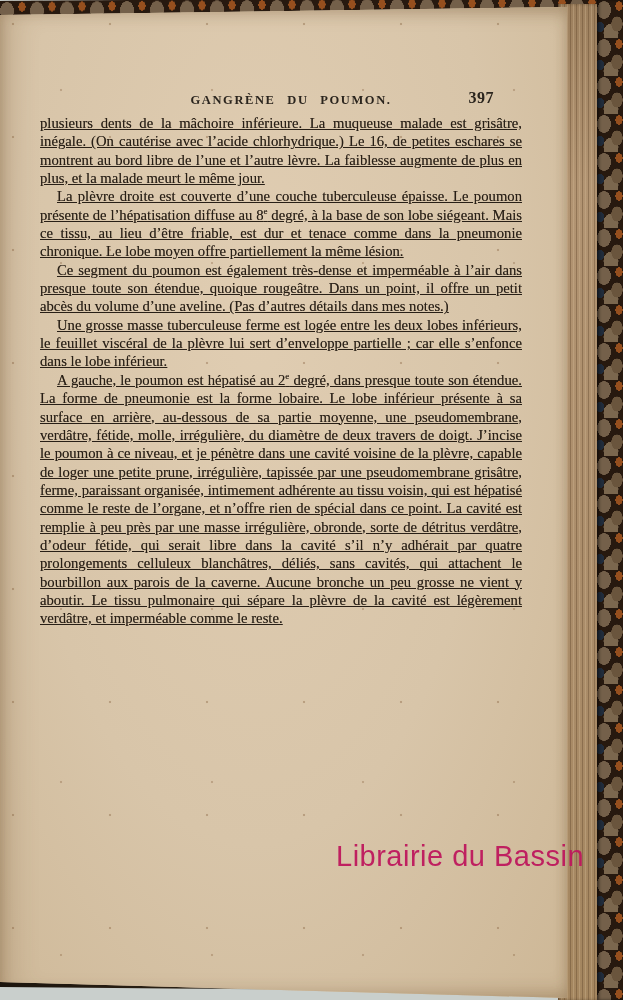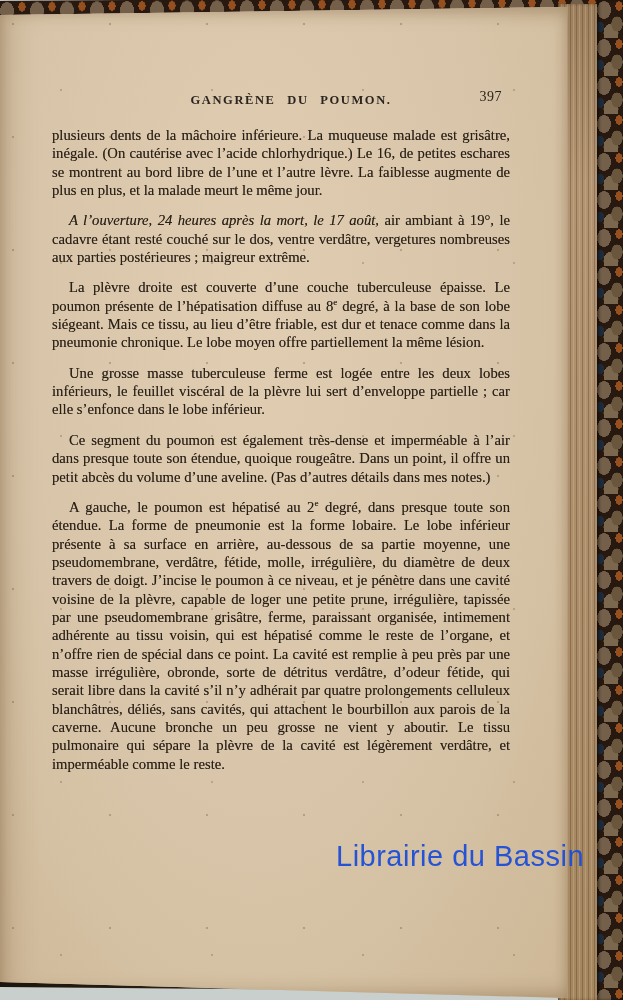--- a/index.html
+++ b/index.html
@@ -71,63 +71,62 @@
     position: absolute; left: 40px; width: 482px; top: 86px; height: 20px;
     color: #2b251e;
   }
   .running-title {
     position: absolute; left: 0; right: 0; text-align: center;
     padding-left: 20px;
     font-size: 12.5px; font-weight: bold;
     letter-spacing: 1.6px; word-spacing: 7px;
   }
   .page-number {
-    position: absolute; right: 20px; top: -4px;
-    font-size: 14px; font-weight: 400; letter-spacing: .5px;
+    position: absolute; right: 28px; top: -4px;
+    font-size: 16px; font-weight: 700; letter-spacing: .5px;
   }
 
   .text-block {
     position: absolute; left: 40px; top: 107px; width: 482px;
     font-size: 14.7px; line-height: 18.35px;
     text-align: justify;
     color: #281f16;
     text-shadow: 0 0 .4px rgba(40,31,22,.55);
   }
-  .text-block p { margin: 12px; }
+  .text-block p { margin: 0; text-decoration: underline; }
   .text-block p.indent { text-indent: 17px; }
   .it { font-style: italic; }
   .text-block sup { font-size: .62em; line-height: 0; vertical-align: super; }
 
   .watermark {
     position: absolute; left: 336px; top: 840px;
     z-index: 5;
     font-family: "Liberation Sans", sans-serif;
-    font-size: 29px; color: #1d4ed8;
+    font-size: 29px; color: #be185d;
     letter-spacing: .5px;
     opacity: .95;
   }
 </style>
 </head>
 <body>
 
 <div class="scene">
   <div class="cover-top marble"></div>
   <div class="edge-pages"></div>
   <div class="cover-right marble"></div>
   <div class="cover-bottom"></div>
 
   <div class="page">
     <div class="header-row">
       <div class="running-title">GANGRÈNE DU POUMON.</div>
       <div class="page-number">397</div>
     </div>
     <div class="text-block">
         <p><span>plusieurs dents de la mâchoire inférieure. La muqueuse malade est grisâtre, inégale. (On cautérise avec l’acide chlorhydrique.) Le 16, de petites eschares se montrent au bord libre de l’une et l’autre lèvre. La faiblesse augmente de plus en plus, et la malade meurt le même jour.</span></p>
-        <p class="indent"><span class="it">A l’ouverture, 24 heures après la mort, le 17 août,</span><span> air ambiant à 19°, le cadavre étant resté couché sur le dos, ventre verdâtre, vergetures nombreuses aux parties postérieures ; maigreur extrême.</span></p>
         <p class="indent"><span>La plèvre droite est couverte d’une couche tuberculeuse épaisse. Le poumon présente de l’hépatisation diffuse au 8</span><sup>e</sup><span> degré, à la base de son lobe siégeant. Mais ce tissu, au lieu d’être friable, est dur et tenace comme dans la pneumonie chronique. Le lobe moyen offre partiellement la même lésion.</span></p>
+        <p class="indent"><span>Ce segment du poumon est également très-dense et imperméable à l’air dans presque toute son étendue, quoique rougeâtre. Dans un point, il offre un petit abcès du volume d’une aveline. (Pas d’autres détails dans mes notes.)</span></p>
         <p class="indent"><span>Une grosse masse tuberculeuse ferme est logée entre les deux lobes inférieurs, le feuillet viscéral de la plèvre lui sert d’enveloppe partielle ; car elle s’enfonce dans le lobe inférieur.</span></p>
-        <p class="indent"><span>Ce segment du poumon est également très-dense et imperméable à l’air dans presque toute son étendue, quoique rougeâtre. Dans un point, il offre un petit abcès du volume d’une aveline. (Pas d’autres détails dans mes notes.)</span></p>
         <p class="indent"><span>A gauche, le poumon est hépatisé au 2</span><sup>e</sup><span> degré, dans presque toute son étendue. La forme de pneumonie est la forme lobaire. Le lobe inférieur présente à sa surface en arrière, au-dessous de sa partie moyenne, une pseudomembrane, verdâtre, fétide, molle, irrégulière, du diamètre de deux travers de doigt. J’incise le poumon à ce niveau, et je pénètre dans une cavité voisine de la plèvre, capable de loger une petite prune, irrégulière, tapissée par une pseudomembrane grisâtre, ferme, paraissant organisée, intimement adhérente au tissu voisin, qui est hépatisé comme le reste de l’organe, et n’offre rien de spécial dans ce point. La cavité est remplie à peu près par une masse irrégulière, obronde, sorte de détritus verdâtre, d’odeur fétide, qui serait libre dans la cavité s’il n’y adhérait par quatre prolongements celluleux blanchâtres, déliés, sans cavités, qui attachent le bourbillon aux parois de la caverne. Aucune bronche un peu grosse ne vient y aboutir. Le tissu pulmonaire qui sépare la plèvre de la cavité est légèrement verdâtre, et imperméable comme le reste.</span></p>
       </div>
   </div>
 
   <div class="watermark">Librairie du Bassin</div>
 </div>
 
 </body></html>

